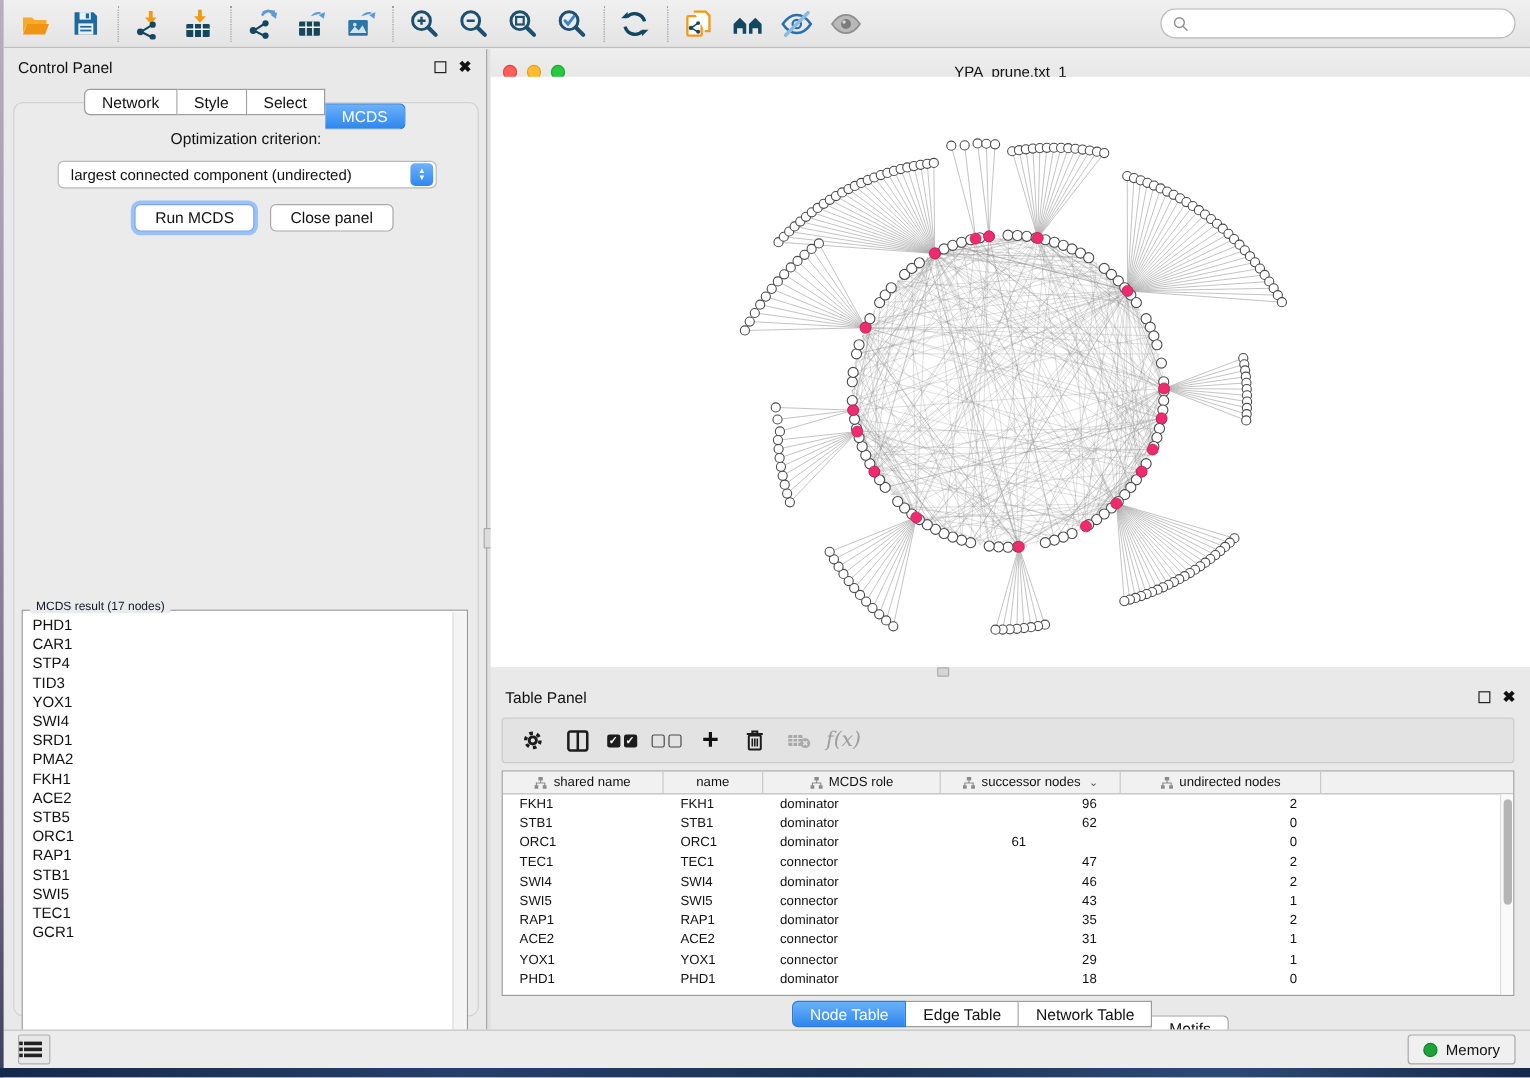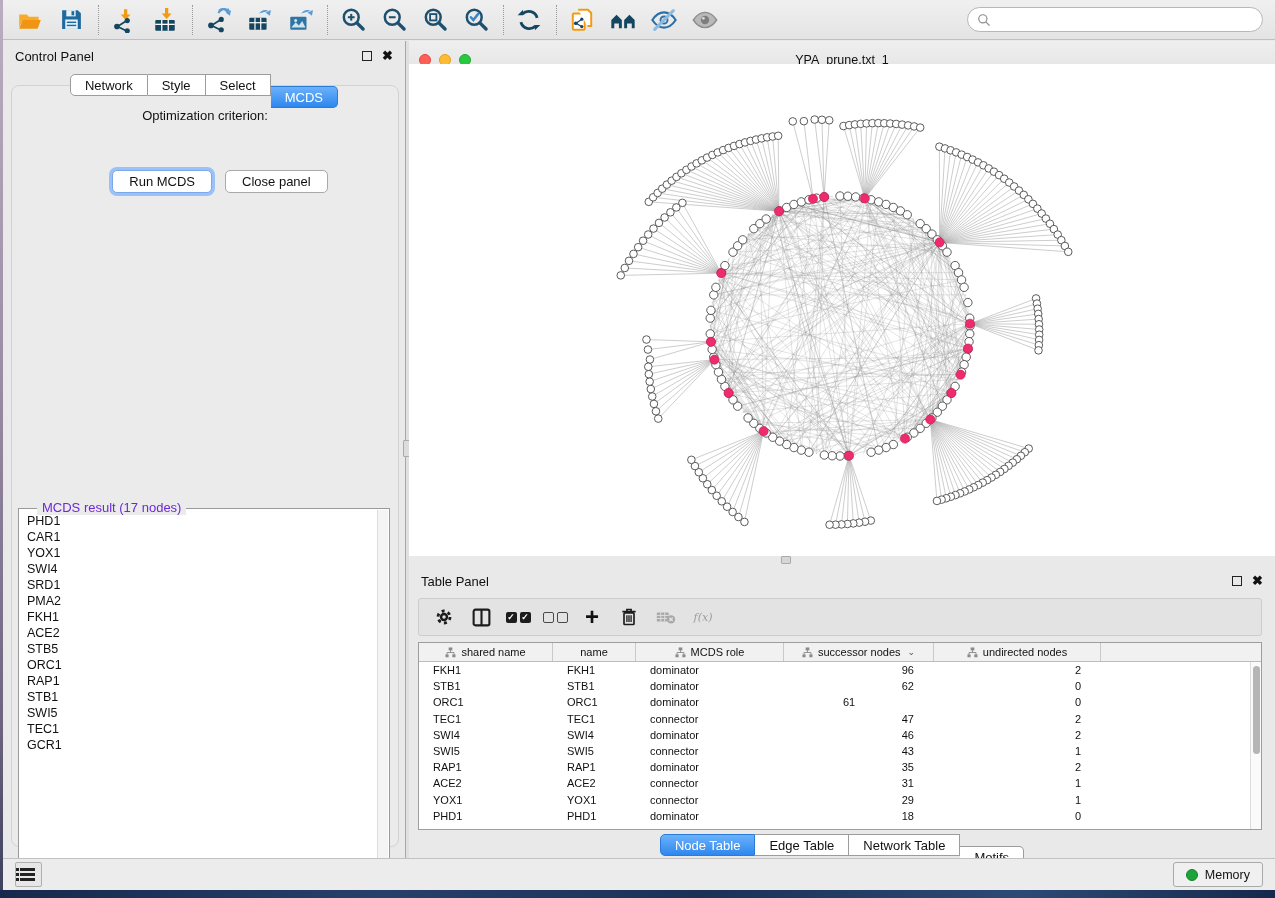--- a/index.html
+++ b/index.html
@@ -51,22 +51,22 @@
               background:linear-gradient(#6fb2fc,#2f88ef); display:flex; flex-direction:column;
               align-items:center; justify-content:center; color:#fff; }
   .dropdown .stepper span { font-size:6.5px; line-height:6px; }
   .btn-row { position:absolute; left:0; top:84px; width:100%; display:flex; justify-content:center; gap:13px; }
   .mac-btn { height:23px; padding:0 16px; background:#fff; border:1px solid #a9a9a9; border-radius:5px;
              font-size:13px; color:#111; display:flex; align-items:center; }
   .mac-btn.focused { box-shadow:0 0 0 3px rgba(110,170,255,.65); border-color:#7aa8e8;margin-left:30px; }
 
   .groupbox { position:absolute; left:6px; top:422px; width:372px; height:370px;
               border:1px solid #9a9a9a; background:#fff; }
-  .groupbox .gb-title { position:absolute; left:18px; top:-9px; background:#ebebeb; padding:0 5px;
-              font-size:13px; color:#6d28d9; }
+  .groupbox .gb-title { position:absolute; left:6px; top:-9px; background:#ebebeb; padding:0 5px;
+              font-size:10px; color:#0f172a; }
   .gb-list { position:absolute; inset:4px 13px 2px 2px; overflow:hidden; }
   .gb-list .item { font-size:12.5px; line-height:16px; padding-left:6px; color:#111; }
   .gb-scroll { position:absolute; top:1px; right:1px; bottom:1px; width:11px; background:#f4f4f4;
                border-left:1px solid #ddd; }
 
   
   .v-split { position:absolute; left:405px; top:41px; width:4px; height:817px; background:#e0e0e0;
              border-left:1px solid #a7a7a7; }
   .v-split .nub { position:absolute; left:-3px; top:399px; width:9px; height:17px; background:#dcdcdc;
              border:1px solid #aaa; border-radius:1px; }
@@ -90,21 +90,21 @@
 
   
   .table-panel { position:absolute; left:409px; top:566px; width:866px; height:292px; background:#e9e9e9; }
   .tp-toolbar { position:absolute; left:9px; top:32px; width:844px; height:38px; background:#e3e3e3;
                 border:1px solid #cccccc; border-radius:3px; display:flex; align-items:center; padding-left:10px; gap:7px; }
   .tp-ico { width:30px; height:30px; display:flex; align-items:center; justify-content:center; }
   .chk-pair { display:flex; gap:3px; }
   .chk { width:11px; height:11px; border-radius:2px; }
   .chk.on { background:#1c1c1c; color:#fff; font-size:9px; line-height:11px; text-align:center; font-weight:bold; }
   .chk.off { border:1.6px solid #4a4a4a; background:transparent; }
-  .fx { font-family:"DejaVu Serif", serif; font-style:italic; font-size:11px; color:#9d9d9d; }
+  .fx { font-family:"DejaVu Serif", serif; font-style:italic; font-size:17px; color:#9d9d9d; }
   .plus-glyph { font-size:24px; font-weight:bold; color:#111; line-height:20px; }
 
   .tp-table { position:absolute; left:9px; top:76px; width:844px; height:188px; background:#fff;
               border:1px solid #9d9d9d; overflow:hidden; }
   .tp-head { display:flex; height:19px; background:#f1f1f1; border-bottom:1px solid #bdbdbd; }
   .th { display:flex; align-items:center; font-size:11px; color:#111; border-right:1px solid #c9c9c9;
         justify-content:center; gap:5px; position:relative; }
   .th .sort { font-size:9px; color:#555; margin-left:2px; }
   .tp-rows { position:absolute; left:0; top:19px; right:11px; bottom:0; }
   .tr { display:flex; height:16.2px; align-items:center; }
@@ -305,29 +305,38 @@
     <div class="cp-tabs">
       <div class="seg" id="cp-tab-seg">
           <div class="tab">Network</div>
           <div class="tab">Style</div>
           <div class="tab">Select</div>
           <div class="tab active">MCDS</div>
         </div>
     </div>
     <div class="cp-body">
       <div class="opt-label">Optimization criterion:</div>
+      <div class="dropdown">
+        <span class="val">largest connected component (undirected)</span>
+        <span class="stepper">
+            <span>▲</span>
+            <span>▼</span>
+          </span>
+      </div>
       <div class="btn-row">
         <div class="mac-btn focused">Run MCDS</div>
         <div class="mac-btn">Close panel</div>
       </div>
       <div class="groupbox">
         <span class="gb-title">MCDS result (17 nodes)</span>
         <div class="gb-list" id="mcds-list">
             <div class="item">PHD1</div>
             <div class="item">CAR1</div>
+            <div class="item">STP4</div>
+            <div class="item">TID3</div>
             <div class="item">YOX1</div>
             <div class="item">SWI4</div>
             <div class="item">SRD1</div>
             <div class="item">PMA2</div>
             <div class="item">FKH1</div>
             <div class="item">ACE2</div>
             <div class="item">STB5</div>
             <div class="item">ORC1</div>
             <div class="item">RAP1</div>
             <div class="item">STB1</div>

